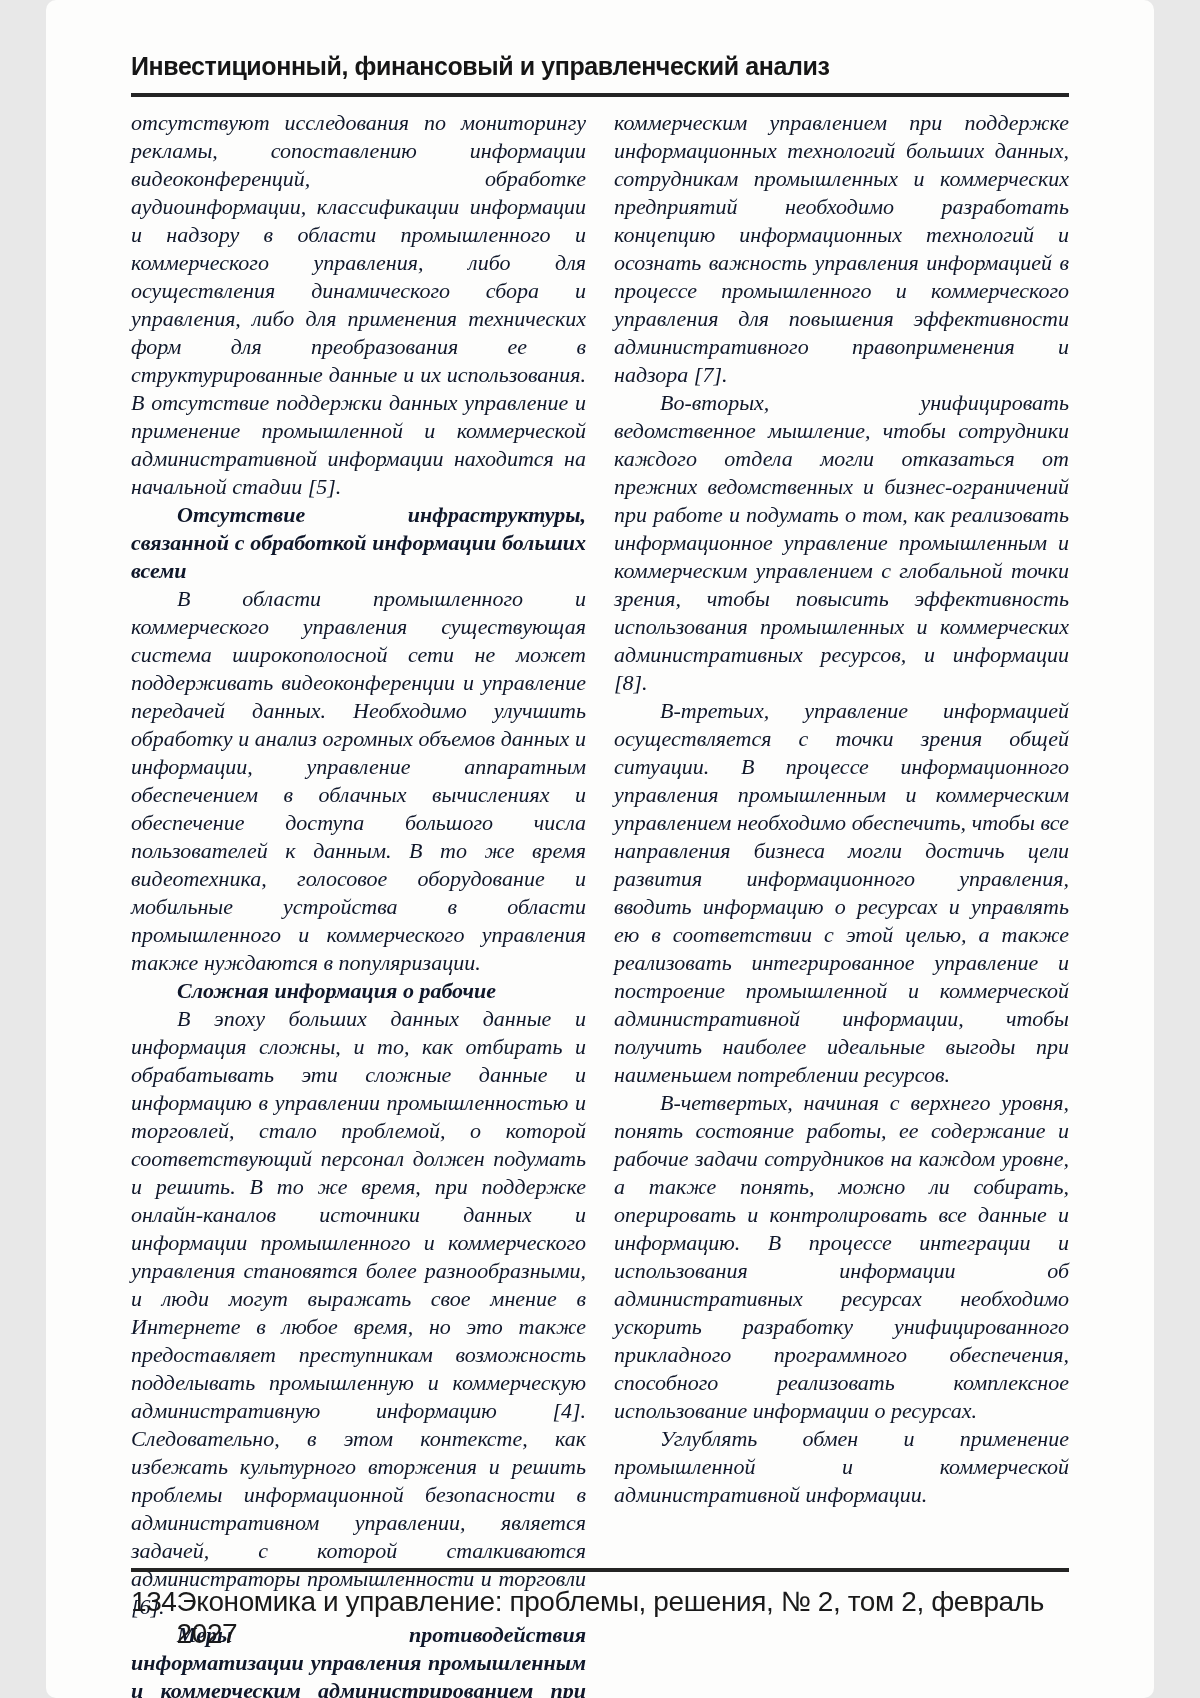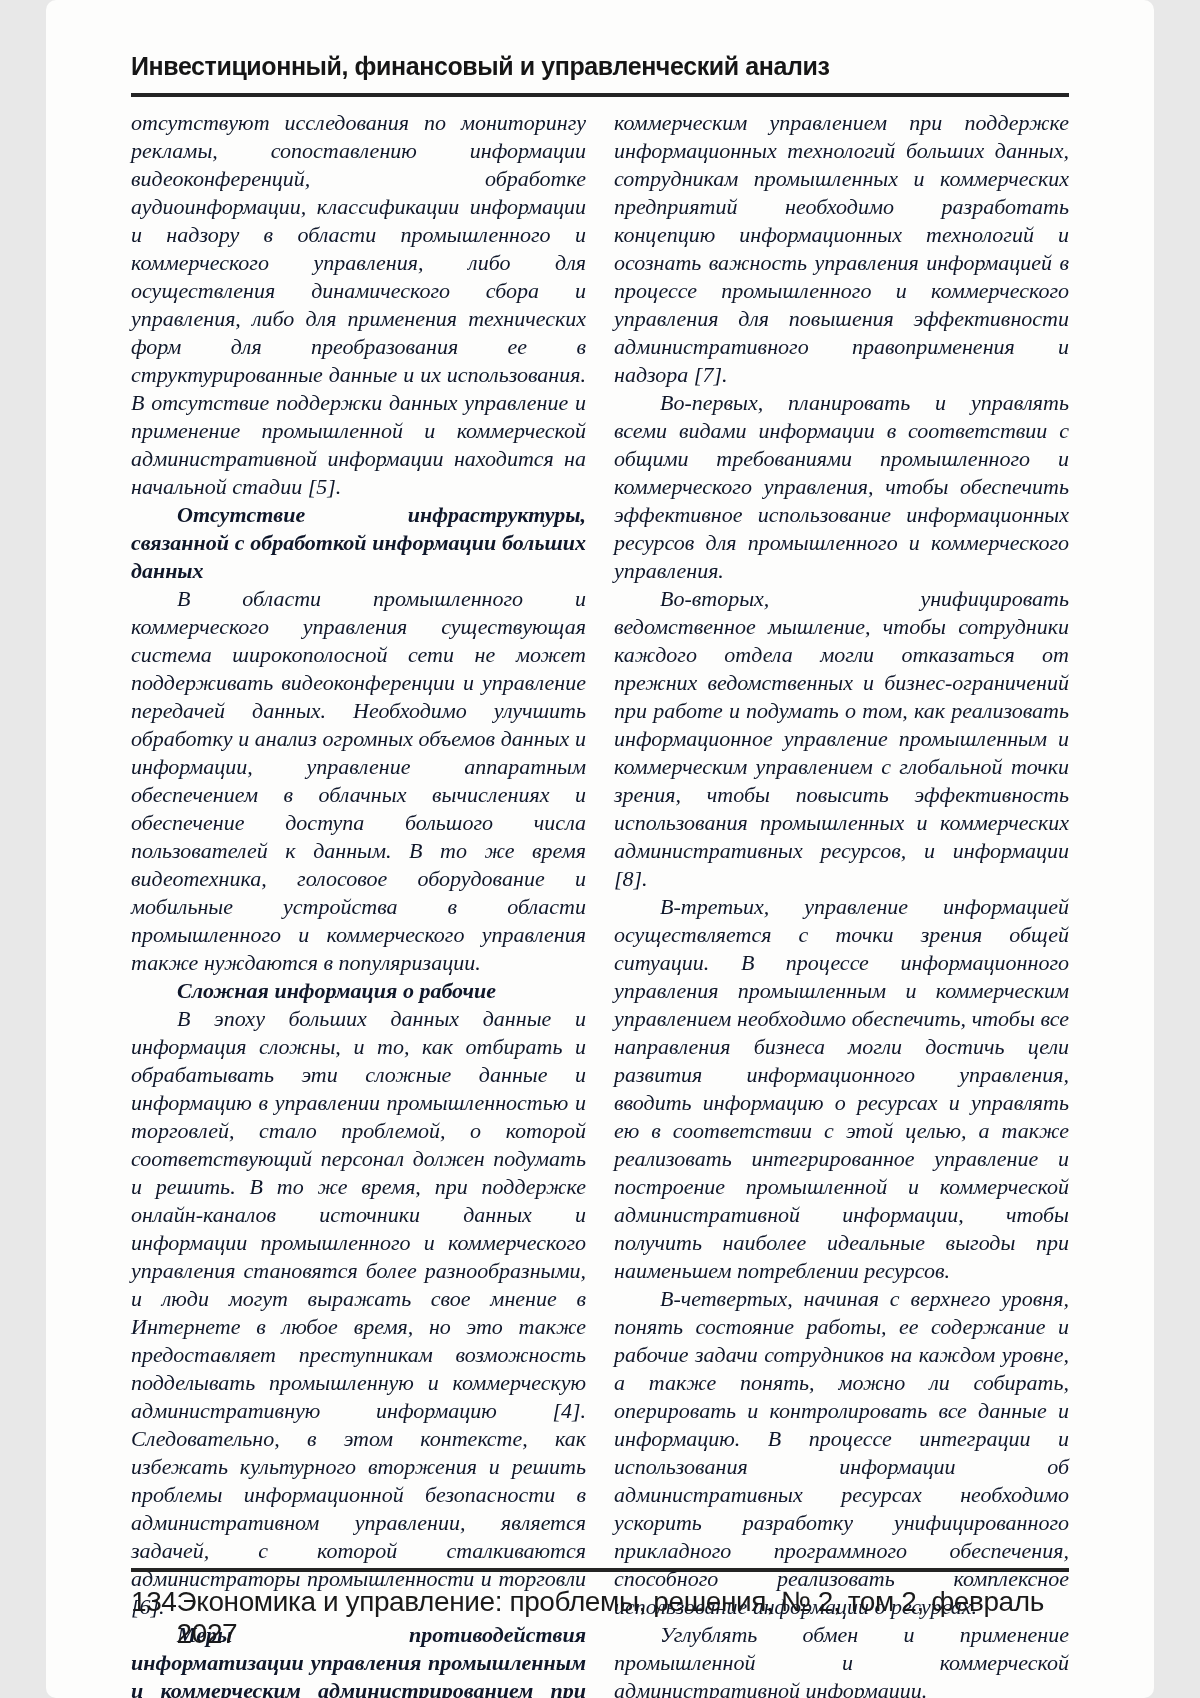--- a/index.html
+++ b/index.html
@@ -78,31 +78,30 @@
   <div class="content">
 
     <div class="running-head">Инвестиционный, финансовый и управленческий анализ</div>
 
     <hr class="rule head-rule">
 
     <div class="columns">
 
       <div class="col">
         <p class="para no-indent">отсутствуют исследования по мониторингу рекламы, сопоставлению информации видеоконференций, обработке аудиоинформации, классификации информации и надзору в области промышленного и коммерческого управления, либо для осуществления динамического сбора и управления, либо для применения технических форм для преобразования ее в структурированные данные и их использования. В отсутствие поддержки данных управление и применение промышленной и коммерческой административной информации находится на начальной стадии [5].</p>
-        <p class="heading">Отсутствие инфраструктуры, связанной с обработкой информации больших данных</p>
+        <p class="heading">Отсутствие инфраструктуры, связанной с обработкой информации больших всеми</p>
         <p class="para">В области промышленного и коммерческого управления существующая система широкополосной сети не может поддерживать видеоконференции и управление передачей данных. Необходимо улучшить обработку и анализ огромных объемов данных и информации, управление аппаратным обеспечением в облачных вычислениях и обеспечение доступа большого числа пользователей к данным. В то же время видеотехника, голосовое оборудование и мобильные устройства в области промышленного и коммерческого управления также нуждаются в популяризации.</p>
         <p class="heading">Сложная информация о рабочие</p>
         <p class="para">В эпоху больших данных данные и информация сложны, и то, как отбирать и обрабатывать эти сложные данные и информацию в управлении промышленностью и торговлей, стало проблемой, о которой соответствующий персонал должен подумать и решить. В то же время, при поддержке онлайн-каналов источники данных и информации промышленного и коммерческого управления становятся более разнообразными, и люди могут выражать свое мнение в Интернете в любое время, но это также предоставляет преступникам возможность подделывать промышленную и коммерческую административную информацию [4]. Следовательно, в этом контексте, как избежать культурного вторжения и решить проблемы информационной безопасности в административном управлении, является задачей, с которой сталкиваются администраторы промышленности и торговли [6].</p>
         <p class="heading">Меры противодействия информатизации управления промышленным и коммерческим администрированием при поддержке информационных технологий больших данных</p>
         <p class="para">Чтобы иметь возможность лучше продвигать информационное управление промышленным и</p>
       </div>
 
       <div class="col">
         <p class="para no-indent">коммерческим управлением при поддержке информационных технологий больших данных, сотрудникам промышленных и коммерческих предприятий необходимо разработать концепцию информационных технологий и осознать важность управления информацией в процессе промышленного и коммерческого управления для повышения эффективности административного правоприменения и надзора [7].</p>
-        <p class="para">Во-первых, планировать и управлять всеми видами информации в соответствии с общими требованиями промышленного и коммерческого управления, чтобы обеспечить эффективное использование информационных ресурсов для промышленного и коммерческого управления.</p>
         <p class="para">Во-вторых, унифицировать ведомственное мышление, чтобы сотрудники каждого отдела могли отказаться от прежних ведомственных и бизнес-ограничений при работе и подумать о том, как реализовать информационное управление промышленным и коммерческим управлением с глобальной точки зрения, чтобы повысить эффективность использования промышленных и коммерческих административных ресурсов, и информации [8].</p>
         <p class="para">В-третьих, управление информацией осуществляется с точки зрения общей ситуации. В процессе информационного управления промышленным и коммерческим управлением необходимо обеспечить, чтобы все направления бизнеса могли достичь цели развития информационного управления, вводить информацию о ресурсах и управлять ею в соответствии с этой целью, а также реализовать интегрированное управление и построение промышленной и коммерческой административной информации, чтобы получить наиболее идеальные выгоды при наименьшем потреблении ресурсов.</p>
         <p class="para">В-четвертых, начиная с верхнего уровня, понять состояние работы, ее содержание и рабочие задачи сотрудников на каждом уровне, а также понять, можно ли собирать, оперировать и контролировать все данные и информацию. В процессе интеграции и использования информации об административных ресурсах необходимо ускорить разработку унифицированного прикладного программного обеспечения, способного реализовать комплексное использование информации о ресурсах.</p>
         <p class="para">Углублять обмен и применение промышленной и коммерческой административной информации.</p>
       </div>
 
     </div>
   </div>
 
   <div class="footer">

